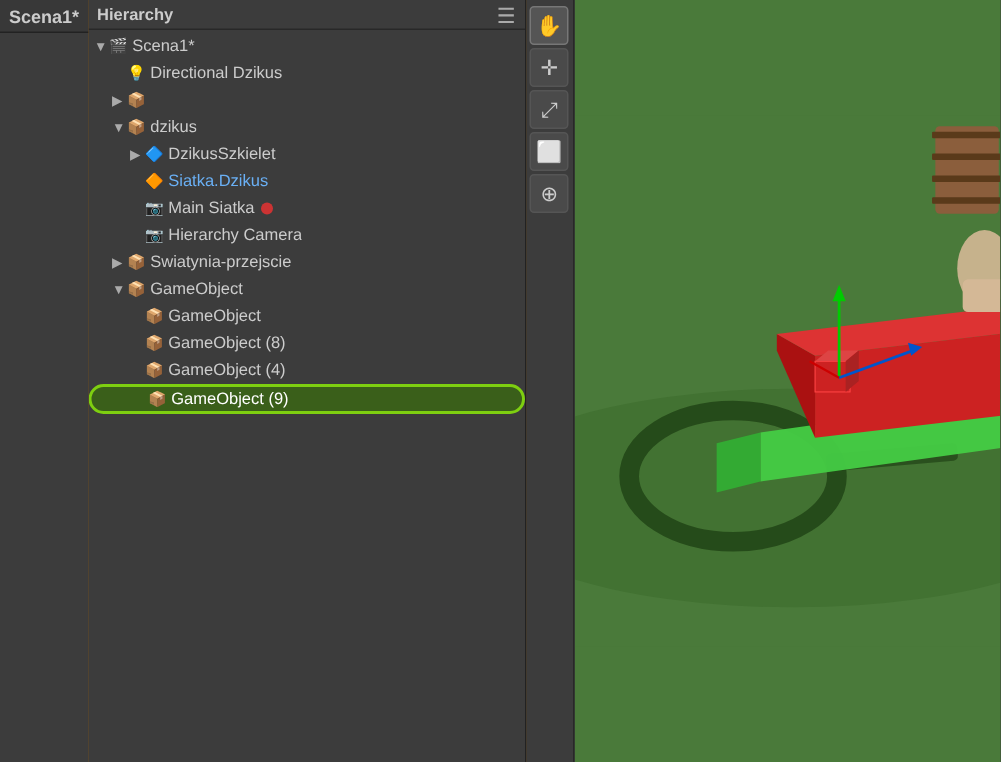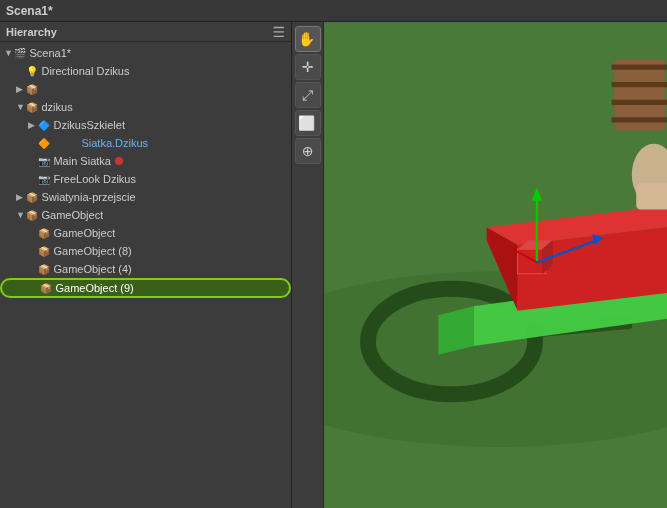--- a/index.html
+++ b/index.html
@@ -7,21 +7,21 @@
       width: 667px;
       height: 508px;
       overflow: hidden;
       font-family: Arial, sans-serif;
       font-size: 12px;
       background: #3c3c3c;
     }
 
     .main-container {
       display: flex;
-      flex-direction: column;
+      flex-direction: row;
       width: 667px;
       height: 508px;
     }
 
     
     .top-bar {
       height: 22px;
       background: #383838;
       display: flex;
       align-items: center;
@@ -115,21 +115,21 @@
 
     .arrow.expanded::before { content: '▼'; }
     .arrow.collapsed::before { content: '▶'; }
     .arrow.empty::before { content: ''; }
 
     .item-label {
       overflow: hidden;
       text-overflow: ellipsis;
     }
 
-    .item-label.blue { color: #6ab0f5; margin-left: 28px; }
+    .item-label.blue { color: #6ab0f5; }
 
     .red-indicator {
       width: 8px;
       height: 8px;
       background: #cc3333;
       border-radius: 50%;
       margin-left: 4px;
     }
 
     
@@ -262,21 +262,21 @@
         <div class="tree-item indent-3">
           <span class="arrow empty"></span>
           <span class="uni-icon">📷</span>
           <span class="item-label">Main Siatka</span>
           <span class="red-indicator"></span>
         </div>
 
         <div class="tree-item indent-3">
           <span class="arrow empty"></span>
           <span class="uni-icon">📷</span>
-          <span class="item-label">FreeLook Dzikus</span>
+          <span class="item-label">Hierarchy Camera</span>
         </div>
 
         <div class="tree-item indent-2">
           <span class="arrow collapsed"></span>
           <span class="uni-icon">📦</span>
           <span class="item-label">Swiatynia-przejscie</span>
         </div>
 
         <div class="tree-item indent-2">
           <span class="arrow expanded"></span>

